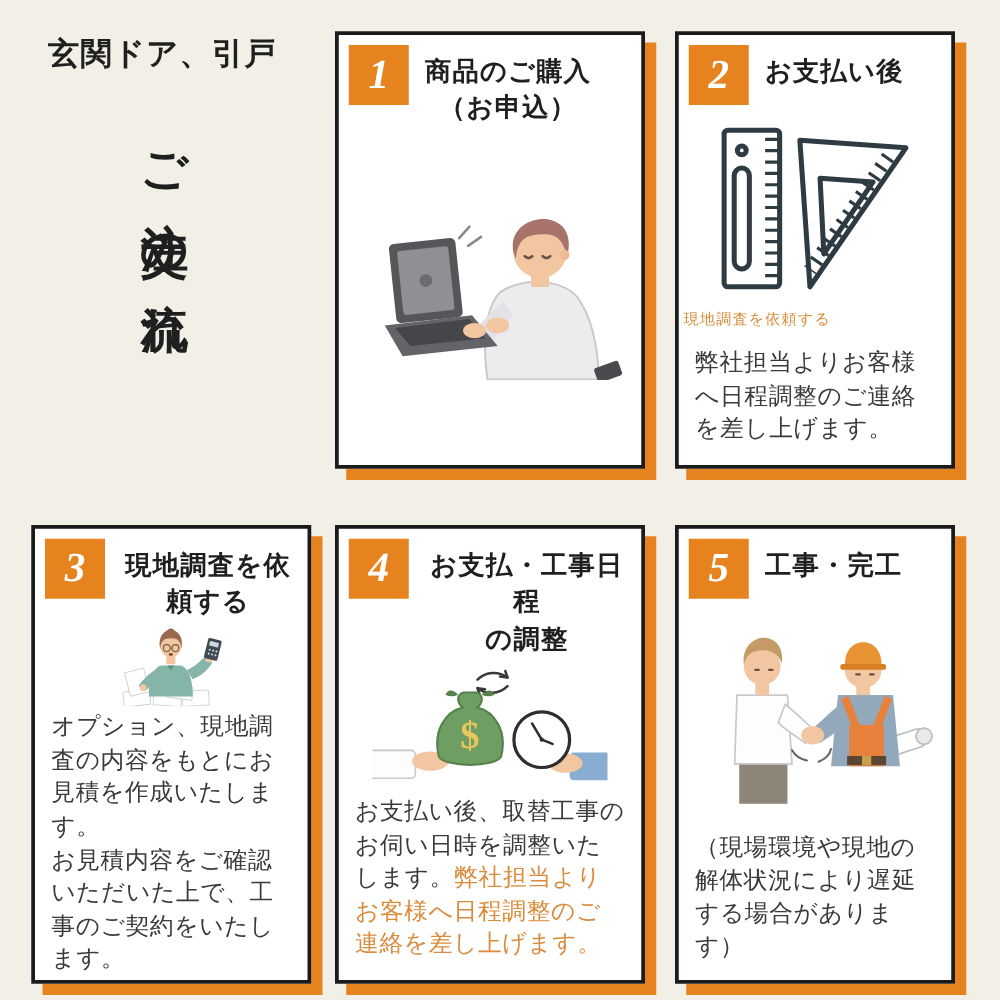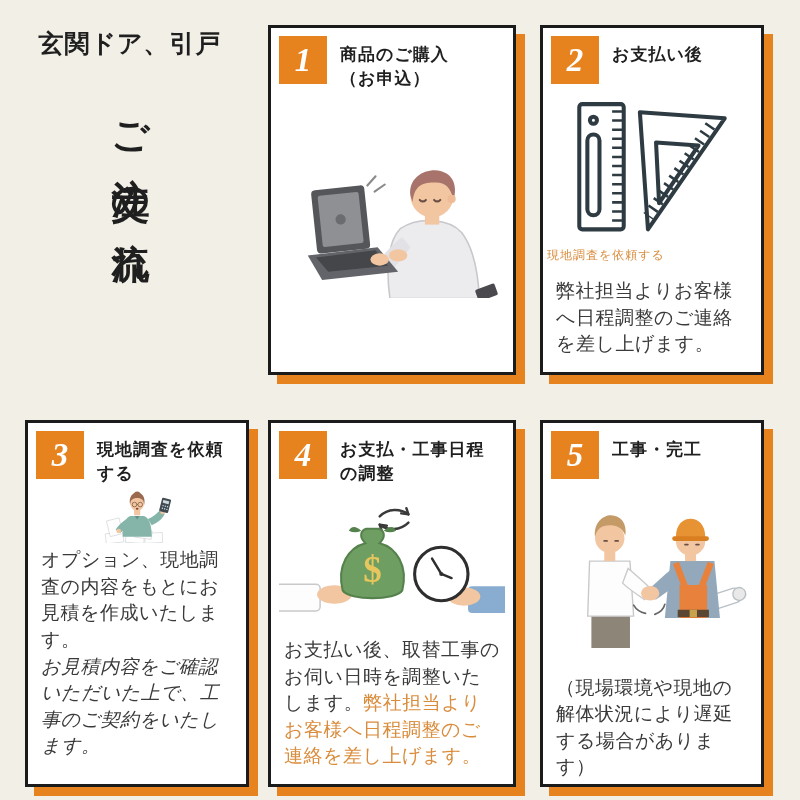--- a/index.html
+++ b/index.html
@@ -23,22 +23,22 @@
   #card1{left:268px; top:25px;  width:248px; height:350px;}
   #card2{left:540px; top:25px;  width:224px; height:350px;}
   #card3{left:25px;  top:420px; width:224px; height:367px;}
   #card4{left:268px; top:420px; width:248px; height:367px;}
   #card5{left:540px; top:420px; width:224px; height:367px;}
 
   .card-head{display:flex; align-items:flex-start; gap:13px; padding:8px 10px 0 8px;}
   .badge{flex:0 0 48px; width:48px; height:48px; background:var(--accent); color:#fff;
     display:flex; align-items:center; justify-content:center;
     font-family:"Liberation Serif", serif; font-style:italic; font-weight:700; font-size:33px;}
-  .card-title{padding-top:7px; font-size:17px; font-weight:700; color:var(--ink);
-    line-height:1.4; letter-spacing:1px;}
+  .card-title{padding-top:7px; font-size:21px; font-weight:700; color:var(--ink);
+    line-height:1.4; letter-spacing:1px;text-align:center;}
   .card-title span{display:block;}
 
   .illus{flex:1 1 auto; min-height:0; display:flex; align-items:center; justify-content:center; padding:4px 8px;}
   .illus svg{max-width:100%; max-height:100%;}
 
   .card-link{padding:0 4px 14px; font-size:12px; letter-spacing:1px; color:var(--orange-text);}
   .card-body{padding:0 13px 14px; font-size:19px; line-height:1.4; letter-spacing:.5px; color:var(--body-ink);}
   .card-body + .card-body{margin-top:-14px; padding-top:0;}
   .card-body.no-gap{padding-bottom:0;}
   .highlight{color:var(--orange-text);}
@@ -151,21 +151,21 @@
         <path d="M92,40 C86,18 100,6 110,6 C120,6 134,18 128,40 C128,26 122,21 110,21 C98,21 92,26 92,40 Z" fill="#9b6a4e"></path>
         <g stroke="#7a5c3e" stroke-width="2" fill="none">
           <circle cx="103" cy="38" r="6"></circle>
             <circle cx="118" cy="38" r="6"></circle>
             <path d="M109,38 L112,38"></path>
         </g>
         <ellipse cx="110" cy="49" rx="3.5" ry="2.5" fill="#7c4a3a"></ellipse>
       </svg>
     </div>
     <p class="card-body no-gap">オプション、現地調査の内容をもとにお見積を作成いたします。</p>
-    <p class="card-body" style="padding-bottom:24px; margin-top:0;font-style:italic;">お見積内容をご確認いただいた上で、工事のご契約をいたします。</p>
+    <p class="card-body" style="padding-bottom:2px; margin-top:0;">お見積内容をご確認いただいた上で、工事のご契約をいたします。</p>
   </section>
 
   <section class="card" id="card4">
     <div class="card-head">
       <div class="badge">4</div>
       <h2 class="card-title">
         <span>お支払・工事日程</span>
         <span>の調整</span>
       </h2>
     </div>
@@ -222,16 +222,16 @@
         <path d="M132,68 C122,76 114,84 106,91 L114,102 C123,96 132,90 138,84 Z" fill="#93a8bb"></path>
         <rect x="146" y="47" width="12" height="13" fill="#f3c6a2"></rect>
         <circle cx="152" cy="38" r="16" fill="#f3c6a2"></circle>
         <path d="M136,34 C136,20 144,14 152,14 C160,14 168,20 168,34 Z" fill="#e79233"></path>
         <rect x="132" y="33" width="40" height="5" rx="2.5" fill="#d97f22"></rect>
         <path d="M146,42 l3,0 M158,42 l3,0" stroke="#6b4f45" stroke-width="2" stroke-linecap="round"></path>
         <ellipse cx="108" cy="95" rx="10" ry="8" fill="#f3c6a2"></ellipse>
         <path d="M90,108 q4,7 13,9 M124,107 q-2,8 -11,11" stroke="#666" stroke-width="1.8" fill="none" stroke-linecap="round"></path>
       </svg>
     </div>
-    <p class="card-body" style="padding-bottom:3px; margin-top:0;">（現場環境や現地の解体状況により遅延する場合があります）</p>
+    <p class="card-body" style="padding-bottom:12px; margin-top:0;">（現場環境や現地の解体状況により遅延する場合があります）</p>
   </section>
 
 </div>
 
 </body></html>

